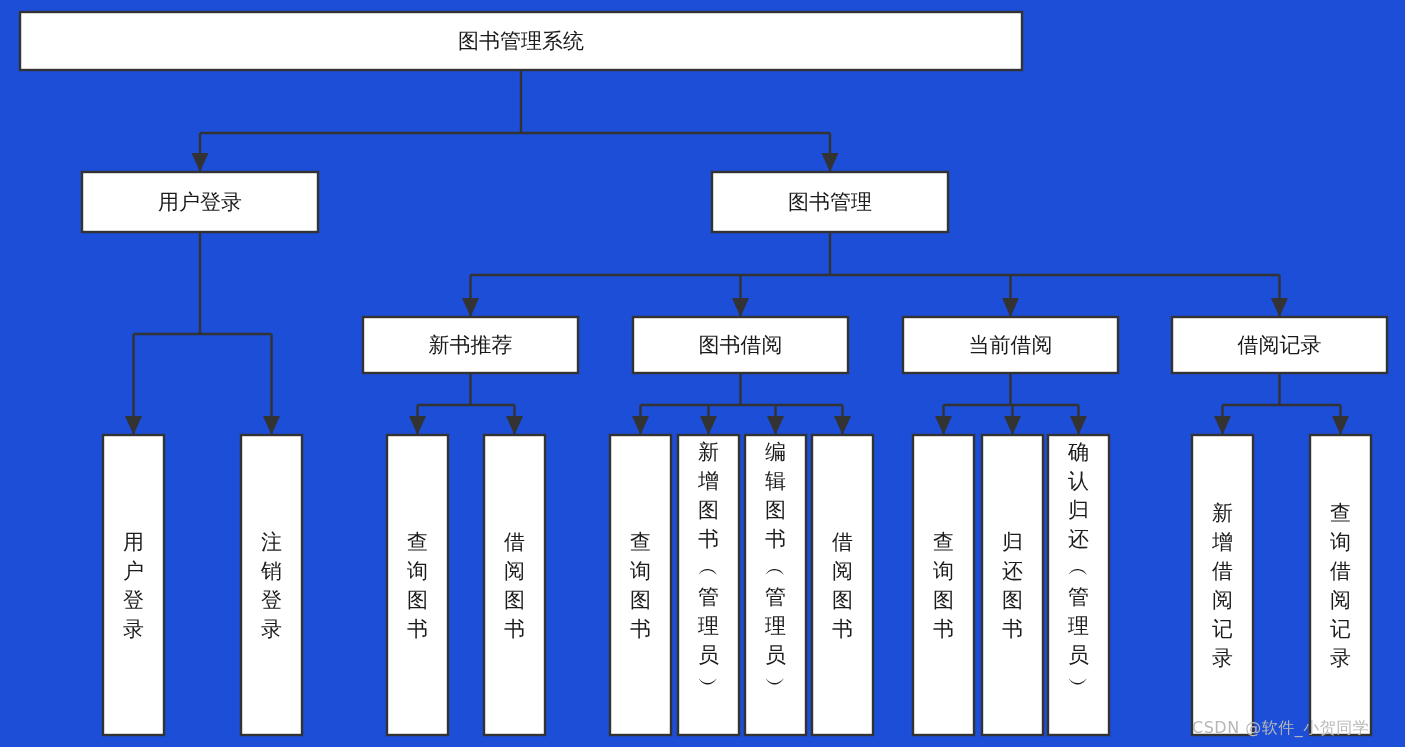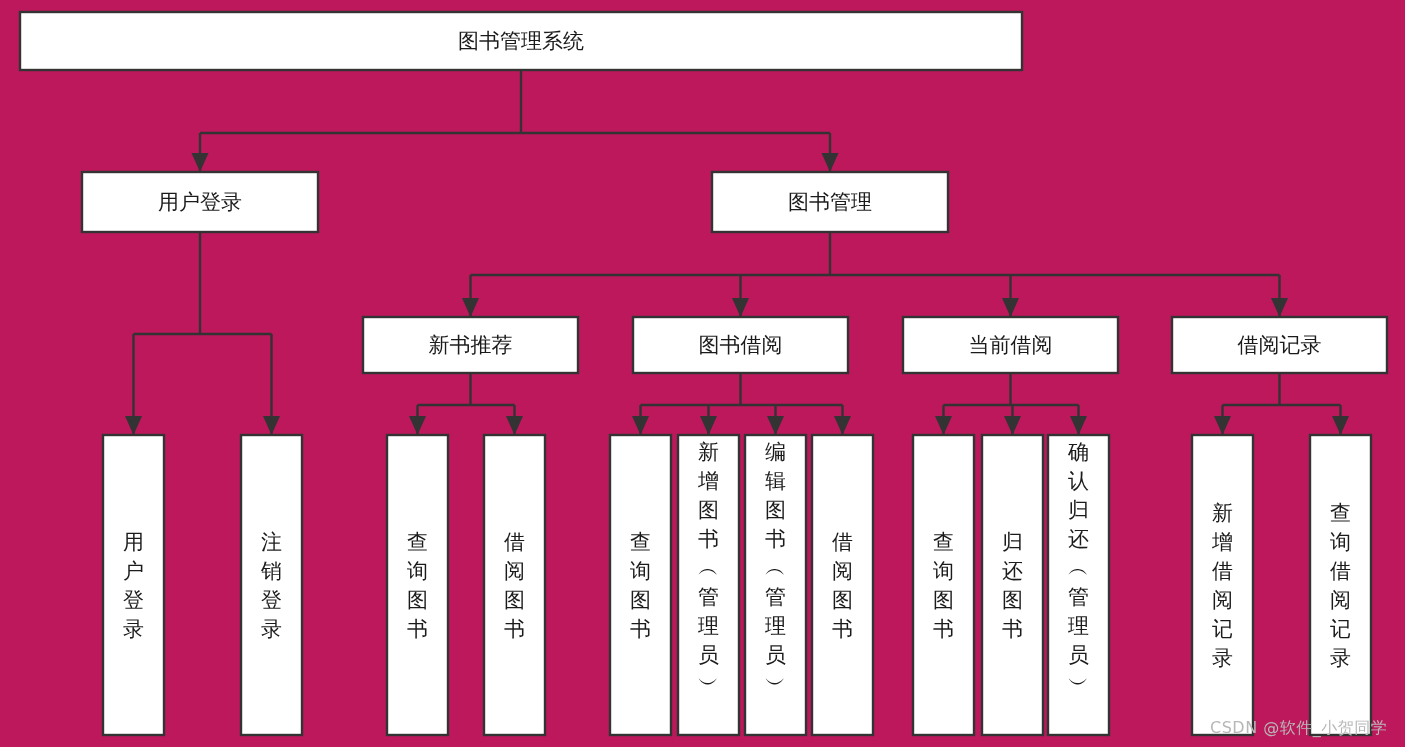--- a/index.html
+++ b/index.html
@@ -11,21 +11,21 @@
   body {
     width: 1405px;
     height: 747px;
     font-family: "DejaVu Sans", "Liberation Sans", sans-serif;
     overflow: hidden;
   }
   #diagram-root {
     position: relative;
     width: 1405px;
     height: 747px;
-    background: #be185d;
+    background: #1d4ed8;
   }
   svg#flow-svg {
     position: absolute;
     left: 0;
     top: 0;
     width: 1405px;
     height: 747px;
     display: block;
   }
   .node-box {
@@ -57,21 +57,20 @@
     text-anchor: middle;
   }
   .watermark-text {
     position: absolute;
     font-family: "DejaVu Sans", "Liberation Sans", sans-serif;
     font-size: 16px;
     color: #b7b7b7;
     white-space: nowrap;
     letter-spacing: 0.5px;
     user-select: none;
-    padding-left: 18px;
   }
 </style>
 </head>
 <body>
 
 <div id="diagram-root">
   <svg id="flow-svg" viewBox="0 0 1405 747" xmlns="http://www.w3.org/2000/svg">
     <g id="edges-layer">
         <line x1="521" y1="70" x2="521" y2="133" class="conn-line"></line>
         <line x1="200" y1="133" x2="830" y2="133" class="conn-line"></line>

